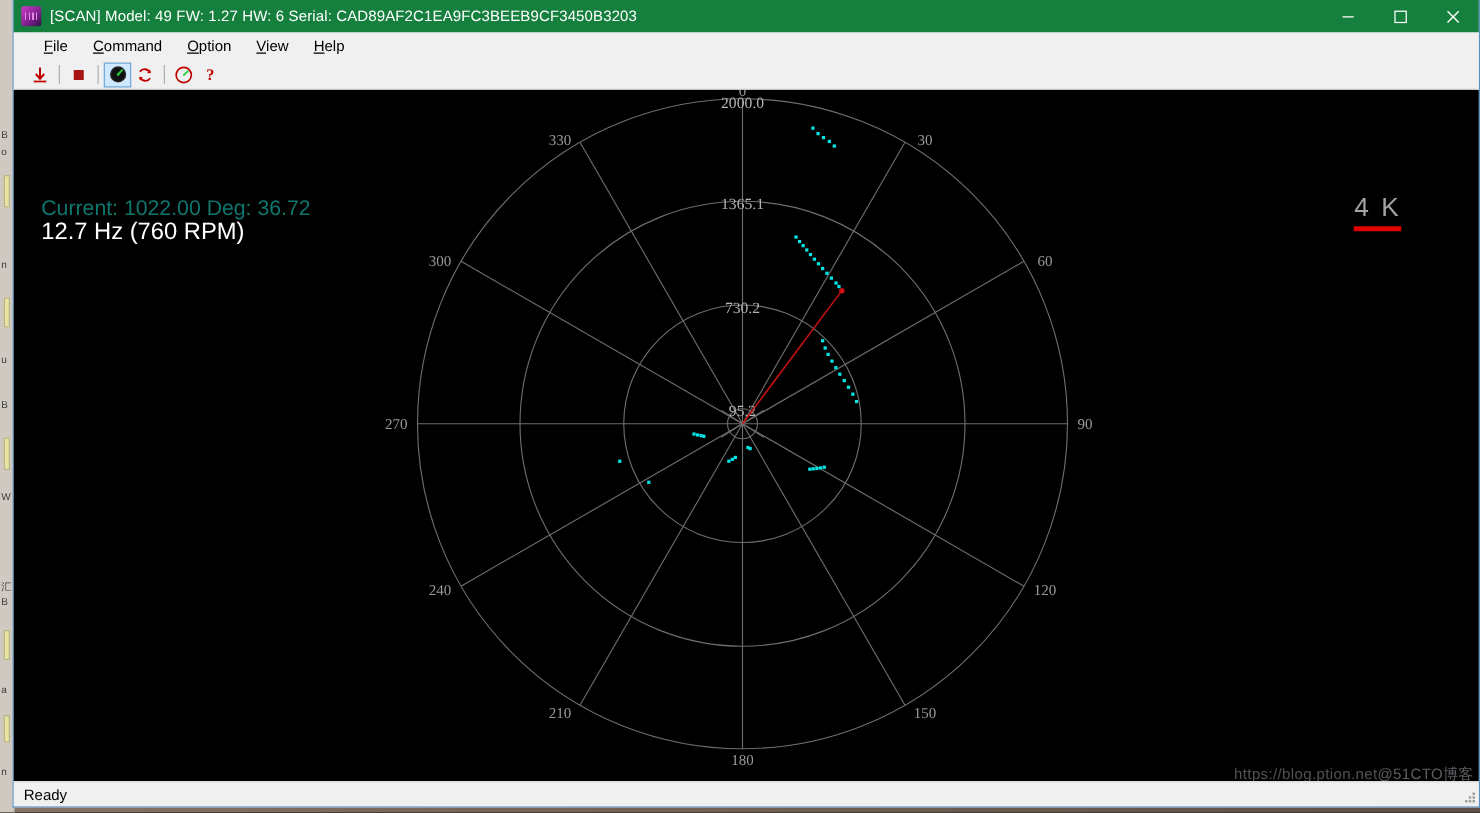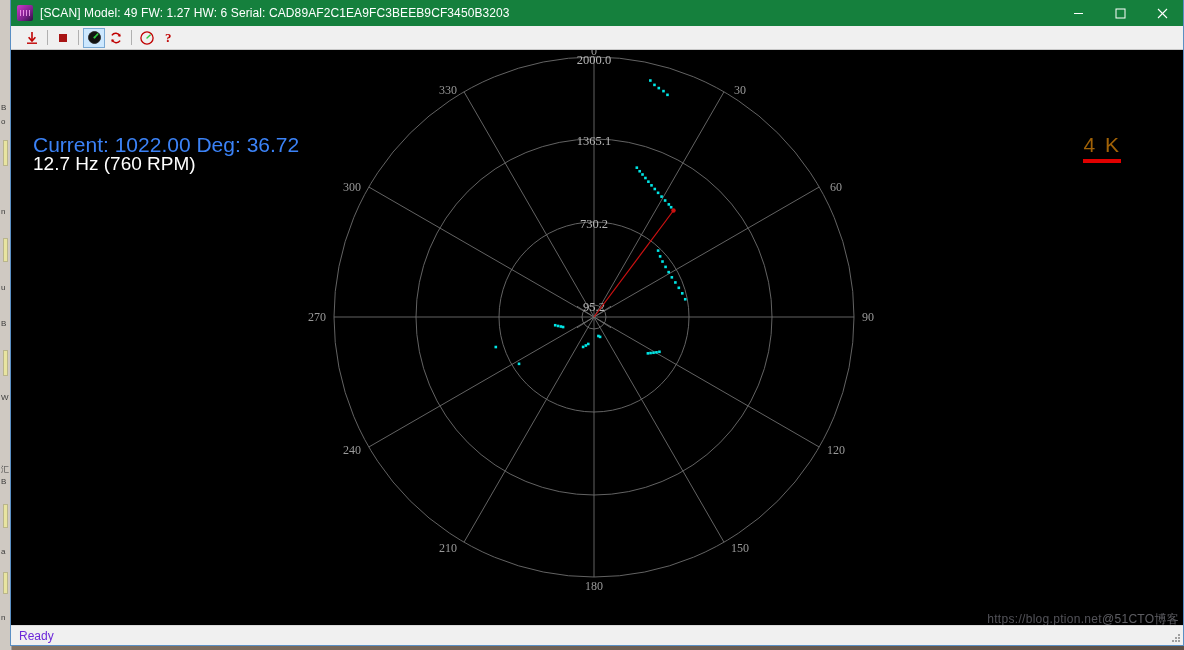--- a/index.html
+++ b/index.html
@@ -132,40 +132,40 @@
   #radar-panel {
     flex: 1 1 auto;
     background: #000000;
     position: relative;
     overflow: hidden;
   }
   #radar-svg { position: absolute; left: 0; top: 0; }
 
   #readout-current {
     position: absolute; left: 22px; top: 84px;
-    color: #3b82f6;
-    font-size: 21px;
+    color: #0f766e;
+    font-size: 17px;
     font-family: "Liberation Sans", sans-serif;
     white-space: nowrap;
     line-height: 22px;
   }
   #readout-speed {
     position: absolute; left: 22px; top: 103px;
     color: #ffffff;
     font-size: 19px;
     font-family: "Liberation Sans", sans-serif;
     white-space: nowrap;
     line-height: 22px;
   }
   #sample-rate-box {
     position: absolute; right: 62px; top: 84px;
     text-align: center;
   }
   #sample-rate-value {
-    color: #a16207;
+    color: #a3a3a3;
     font-size: 21px;
     font-family: "Liberation Sans", sans-serif;
     letter-spacing: 2px;
     line-height: 22px;
   }
   #sample-rate-underline {
     height: 4px; background: #e00000; margin-top: 3px;
   }
   #watermark {
     position: absolute; right: 4px; bottom: -3px;
@@ -180,21 +180,21 @@
   
   #status-bar {
     height: 20px; flex: 0 0 20px;
     background: #f0f0f0;
     border-top: 1px solid #dcdcdc;
     display: flex; align-items: center;
     padding-left: 8px;
     position: relative;
   }
   #status-text {
-    font-size: 12px; color: #6d28d9;
+    font-size: 12px; color: #000000;
     font-family: "Liberation Sans", sans-serif;
   }
   #status-grip {
     position: absolute; right: 2px; bottom: 2px;
     width: 12px; height: 12px;
   }
 </style>
 </head>
 <body>
 
@@ -236,20 +236,27 @@
       </div>
       <div class="win-btn" id="btn-close">
         <svg width="11" height="11" viewBox="0 0 11 11">
             <line x1="1" y1="1" x2="10" y2="10" stroke="#fff" stroke-width="1.1"></line>
             <line x1="10" y1="1" x2="1" y2="10" stroke="#fff" stroke-width="1.1"></line>
           </svg>
       </div>
     </div>
   </div>
 
+  <div id="menu-bar">
+    <div class="menu-item"><span class="acc">F</span><span>ile</span></div>
+    <div class="menu-item"><span class="acc">C</span><span>ommand</span></div>
+    <div class="menu-item"><span class="acc">O</span><span>ption</span></div>
+    <div class="menu-item"><span class="acc">V</span><span>iew</span></div>
+    <div class="menu-item"><span class="acc">H</span><span>elp</span></div>
+  </div>
 
   <div id="toolbar">
     <div class="tb-btn">
       <svg width="16" height="16" viewBox="0 0 16 16">
         <line x1="8" y1="2" x2="8" y2="10" stroke="#c00000" stroke-width="1.6"></line>
         <path d="M4.6 7.2 L8 11 L11.4 7.2" fill="none" stroke="#c00000" stroke-width="1.6"></path>
         <line x1="3" y1="13.2" x2="13" y2="13.2" stroke="#c00000" stroke-width="1.4"></line>
       </svg>
     </div>
     <div class="tb-sep"></div>

